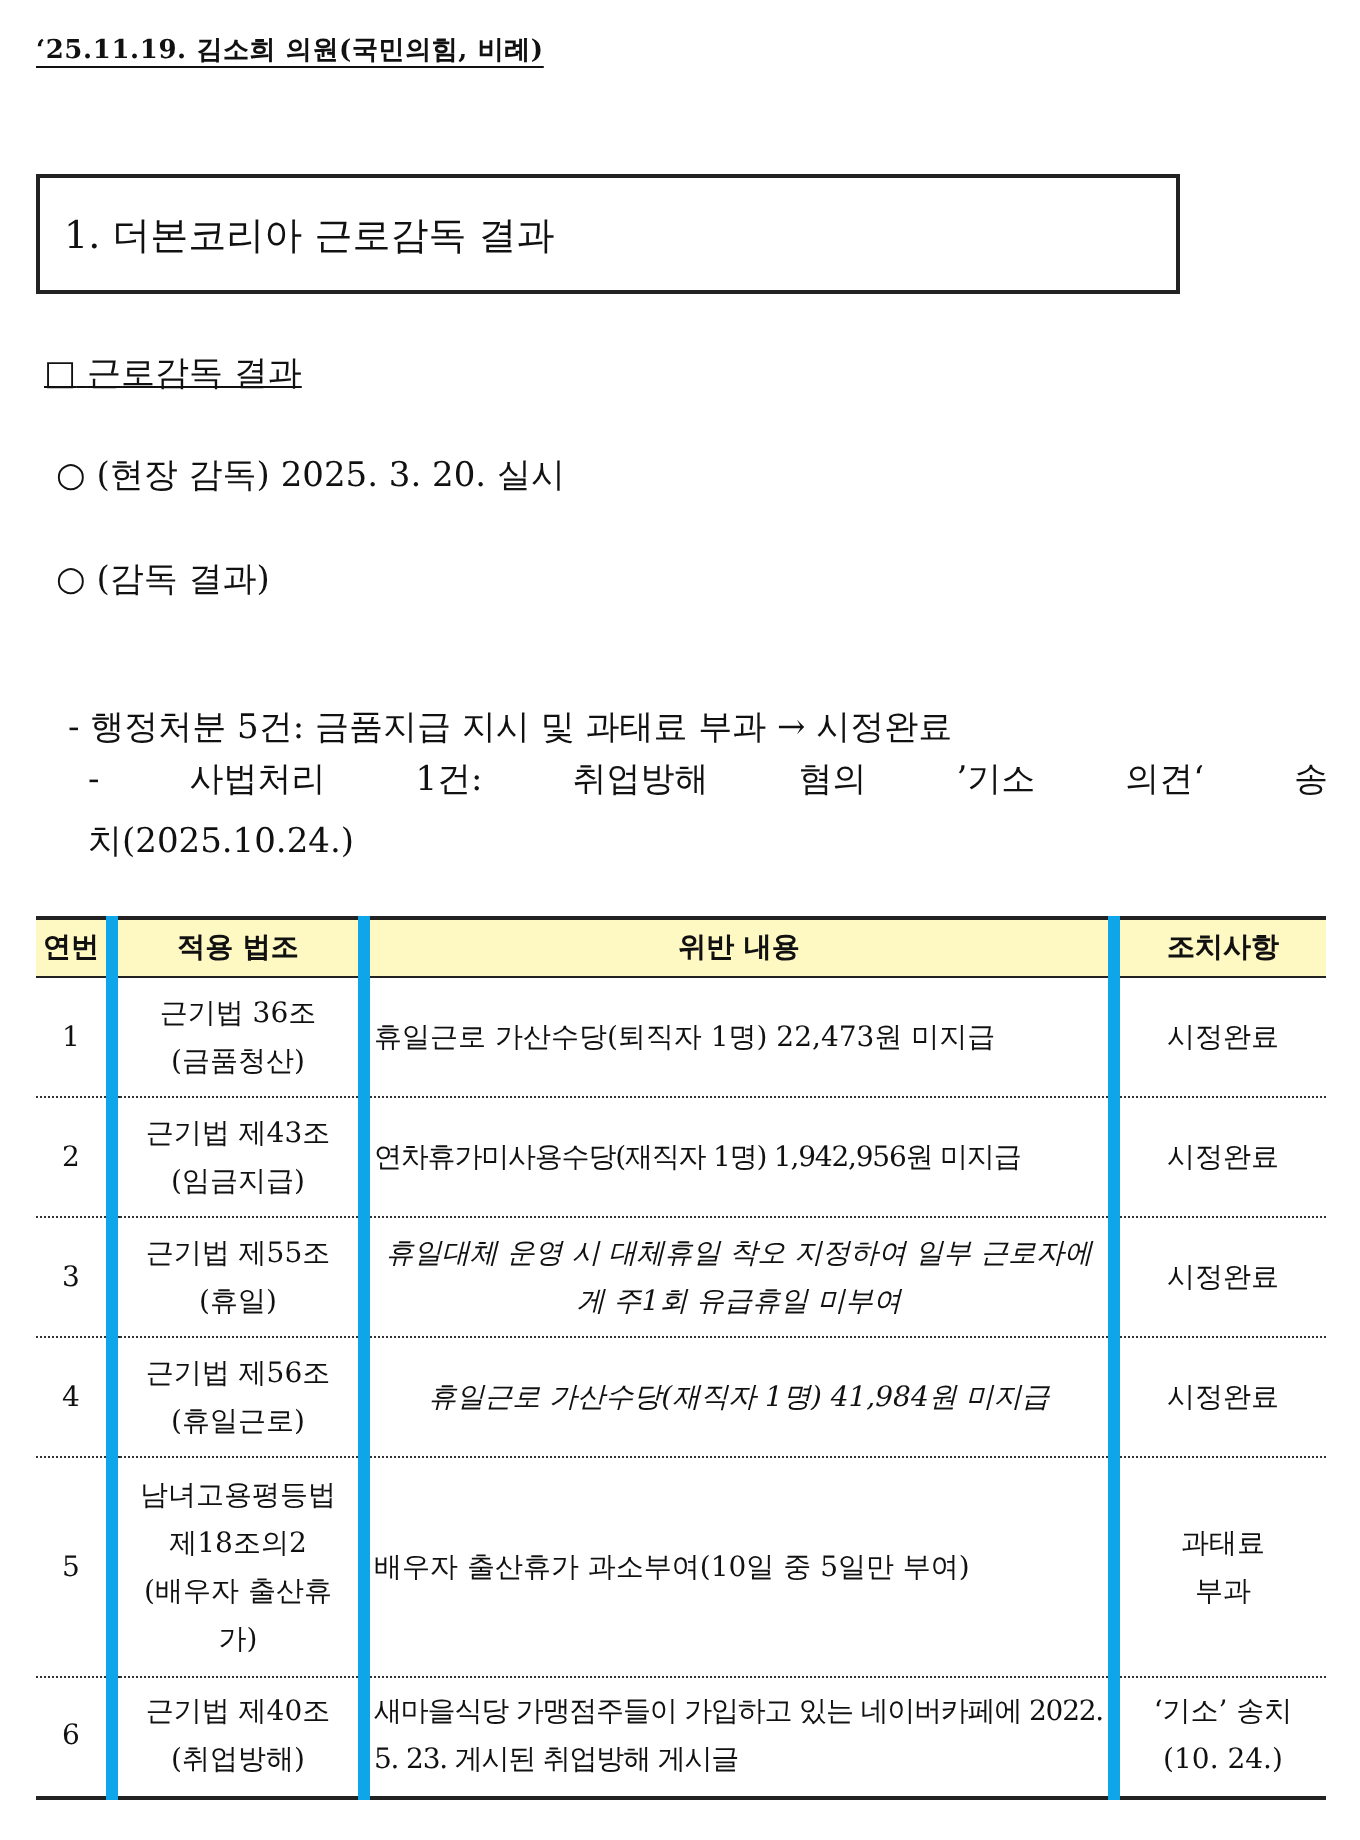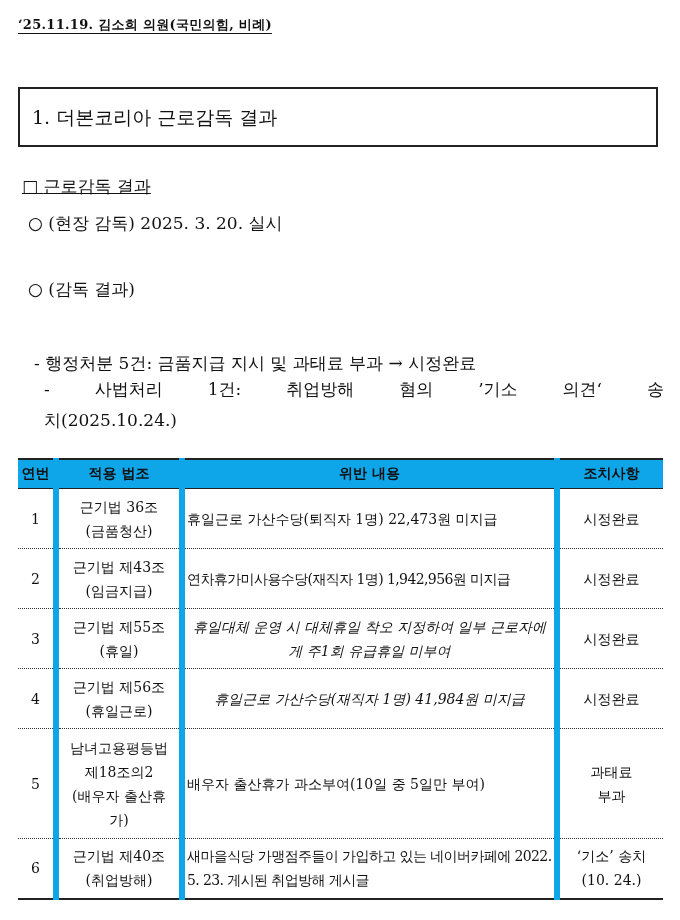--- a/index.html
+++ b/index.html
@@ -1,32 +1,32 @@
 <!DOCTYPE html>
 <html><head>
 <meta charset="utf-8">
 <style>
   html, body { margin:0; padding:0; background:#ffffff; }
   body { width:680px; height:920px; position:relative; overflow:hidden;
          font-family:"DejaVu Serif","Liberation Serif",serif; color:#111; }
   .title { position:absolute; left:18px; top:16px; font-size:13px; font-weight:bold;
            text-decoration:underline; text-underline-offset:4px; white-space:pre; letter-spacing:0.3px; }
-  .boxhead { position:absolute; left:18px; top:87px; width:640px; height:60px;
+  .boxhead { position:absolute; left:18px; top:87px; width:572px; height:60px;
              border:2px solid #222; box-sizing:border-box; }
   .boxhead span { position:absolute; left:12px; top:16px; font-size:19px; }
   .line { position:absolute; font-size:17px; white-space:pre; }
   .l1 { left:22px; top:175px;text-decoration:underline; }
-  .l2 { left:28px; top:212px; }
+  .l2 { left:28px; top:226px; }
   .l3 { left:28px; top:278px; }
   .l4 { left:34px; top:328px;margin-top:24px; }
   .l5 { left:44px; top:378px; width:620px; white-space:normal; text-align:justify; text-align-last:justify; }
   .l6 { left:44px; top:409px; }
   table { position:absolute; left:18px; top:458px; width:645px; border-collapse:collapse;
           font-size:14px; table-layout:fixed; }
-  th { background:#0ea5e9; height:28px; font-weight:bold; border-top:2px solid #222;
+  th { background:#fef9c3; height:28px; font-weight:bold; border-top:2px solid #222;
        border-bottom:1px solid #222; padding:0; font-size:14px; }
   td { text-align:center; vertical-align:middle; padding:2px 2px; line-height:24px;
        border-bottom:1px dotted #333; }
   th + th, td + td { border-left:6px solid #0ea5e9; }
   tr.last td { border-bottom:2px solid #222; }
   td.viol { text-align:left; padding-left:2px;margin-left:31px; }
   td.viol.center { text-align:center;font-style:italic; }
 </style>
 </head>
 <body>

